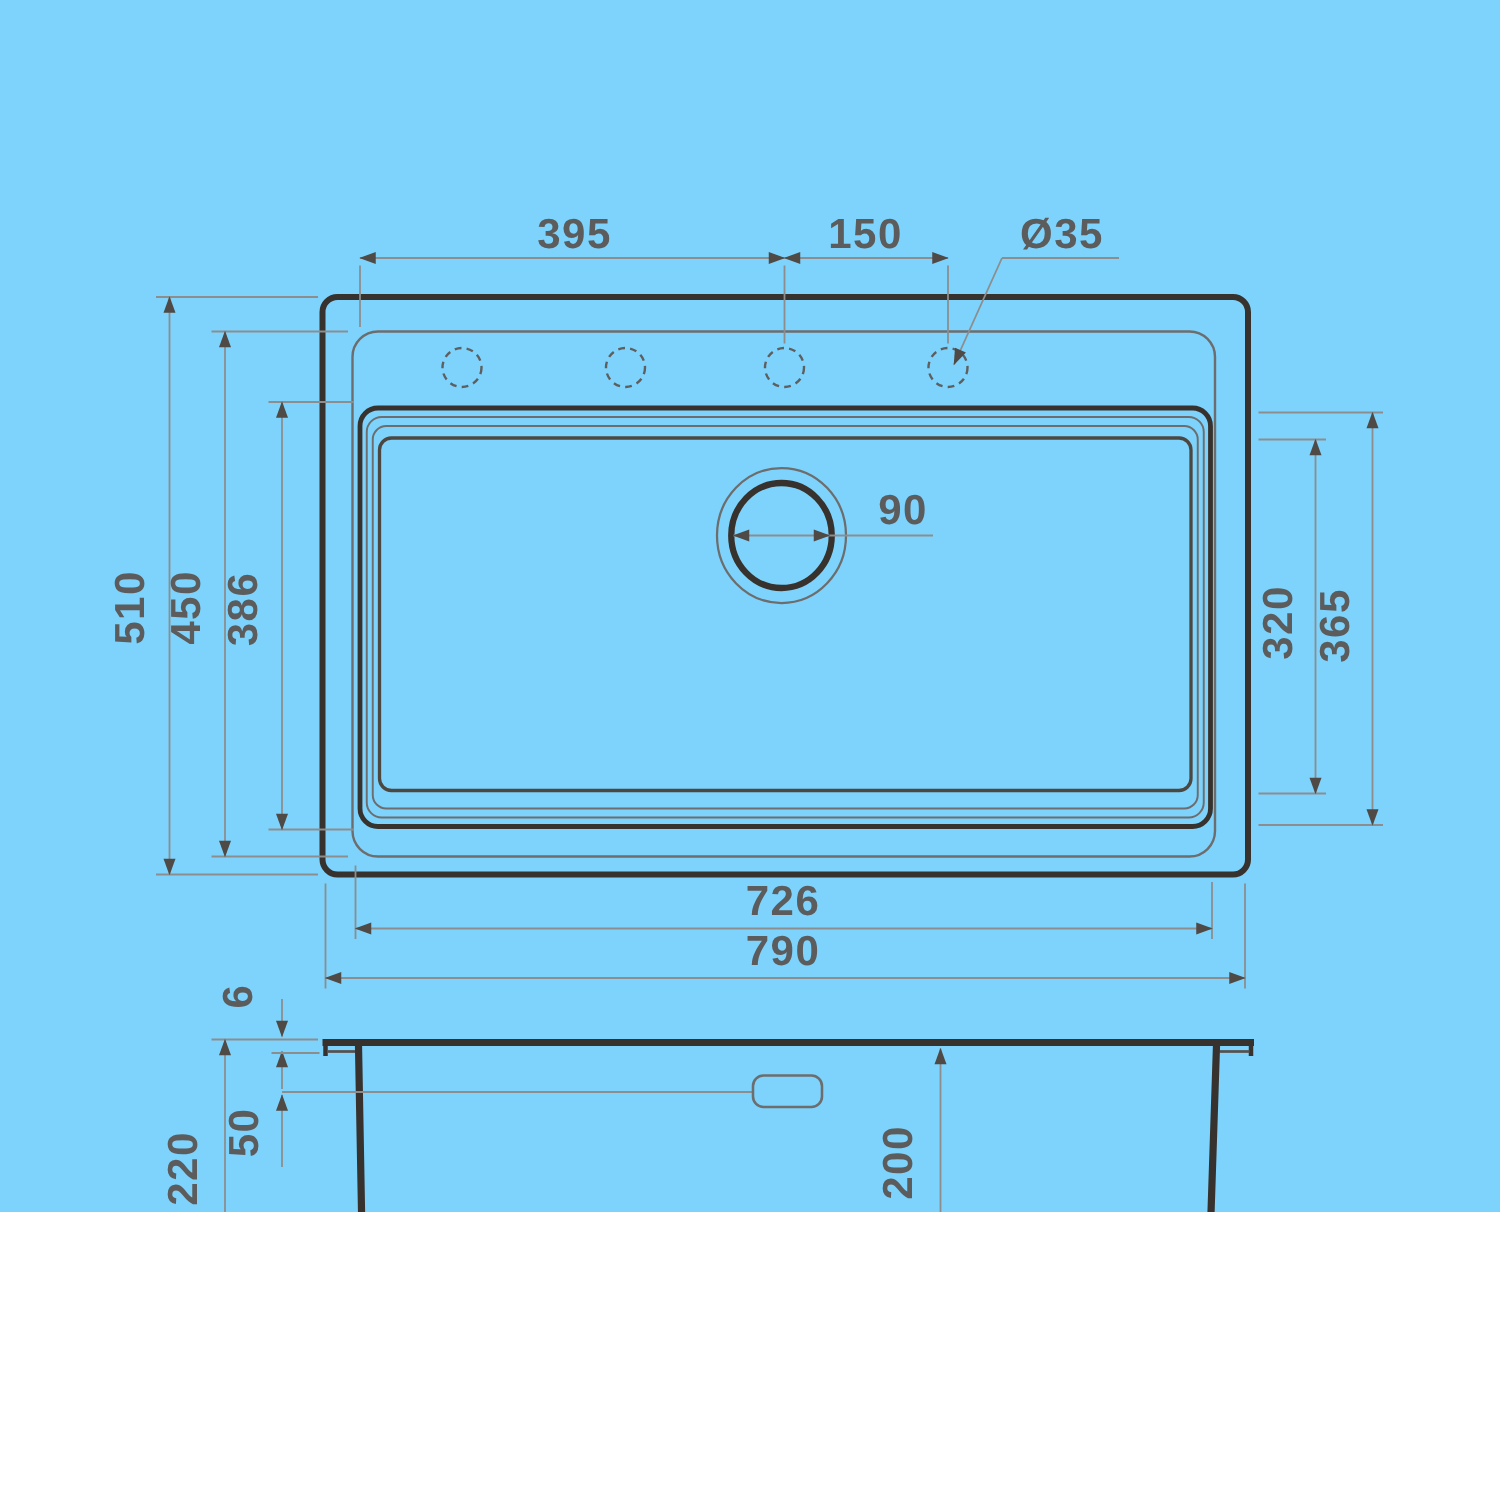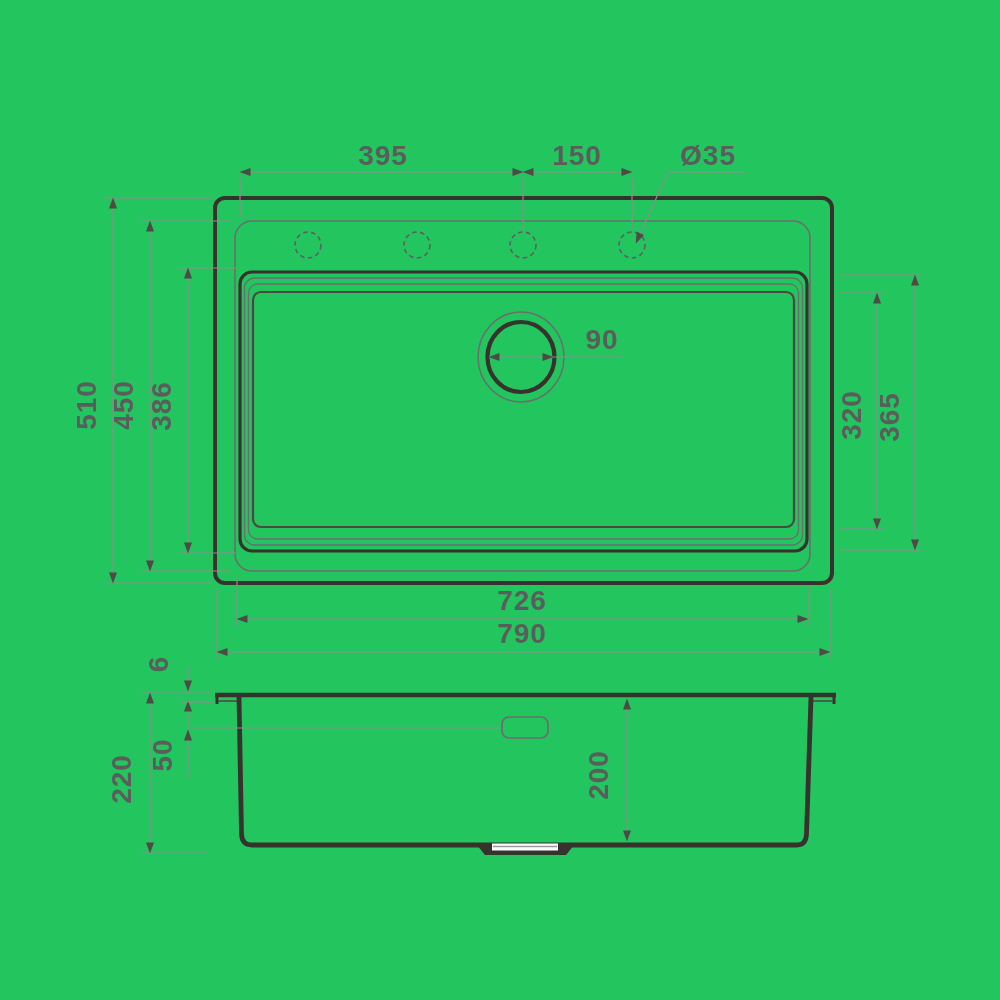--- a/index.html
+++ b/index.html
@@ -3,22 +3,22 @@
 <meta charset="utf-8">
 <style>
   html, body {
     margin: 0;
     padding: 0;
     background: #ffffff;
   }
   .canvas {
     position: relative;
     width: 1000px;
-    height: 1000px;
-    background: #22c55e;
+    height: 808px;
+    background: #7dd3fc;
     font-family: "Liberation Sans", sans-serif;
   }
   svg { display: block; }
   .heavy  { stroke: #37322d; fill: none; }
   .mid    { stroke: #6d6d6d; fill: none; }
   .thin   { stroke: #8d8d8d; fill: none; stroke-width: 1.2; }
   .dashed { stroke: #5f5f5f; fill: none; stroke-width: 1.6; stroke-dasharray: 4.5 3.5; }
   .dim-label {
     font-family: "Liberation Sans", sans-serif;
     font-size: 28px;

